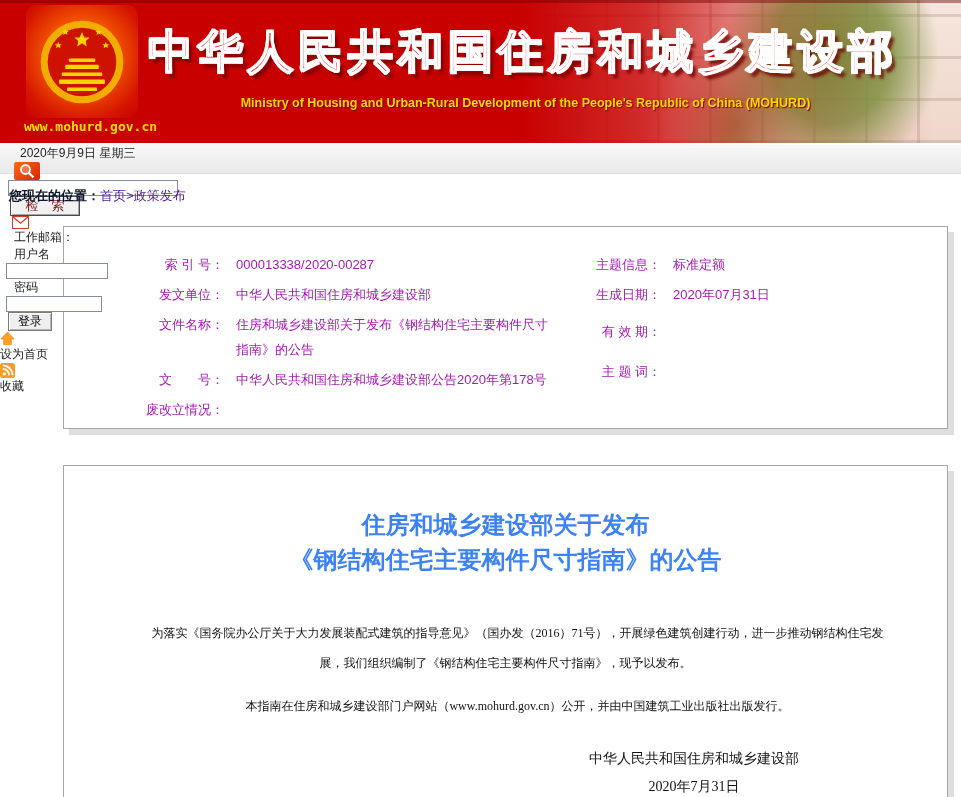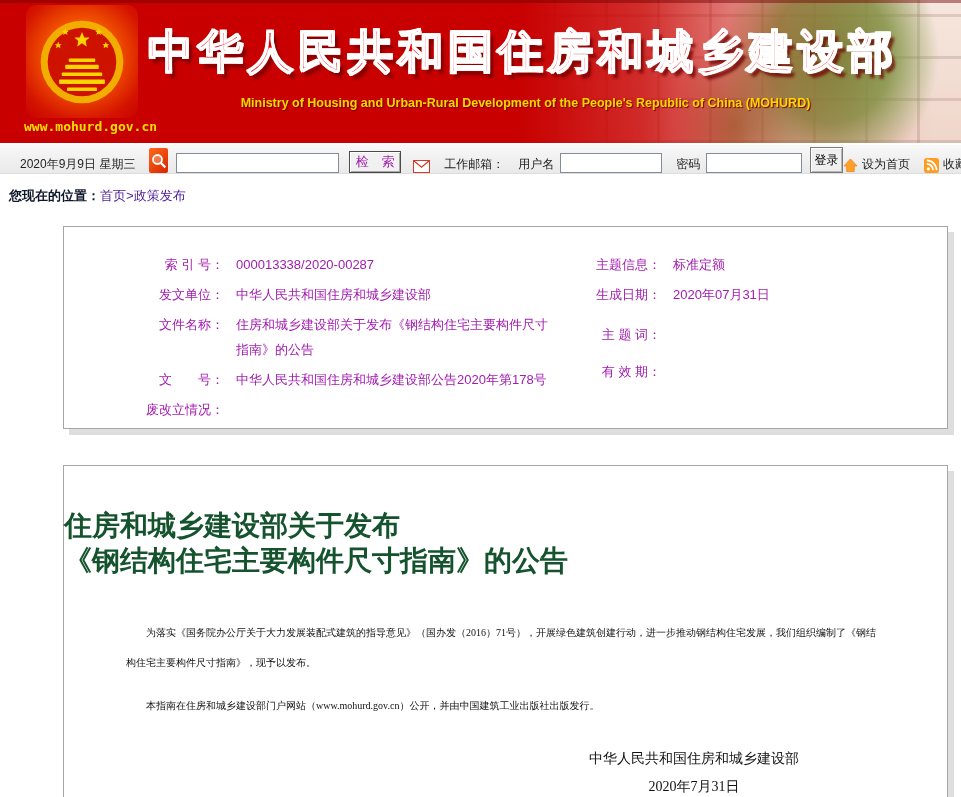--- a/index.html
+++ b/index.html
@@ -29,27 +29,27 @@
     font-size:45px; font-weight:bold; color:#e60000; letter-spacing:5px; white-space:nowrap;
     -webkit-text-stroke:1.5px #ffffff;
     text-shadow:-1px -1px 0 #fff, 1px -1px 0 #fff, -1px 1px 0 #fff, 1px 1px 0 #fff,
                 4px 5px 3px rgba(110,0,0,.8); }
   .site-subtitle { position:absolute; left:153px; top:96px; width:745px; text-align:center;
     font-size:12.5px; font-weight:bold; color:#ffd800; text-shadow:1px 1px 1px #7a0000; }
 
   
   .toolbar { width:961px; height:31px; background:linear-gradient(#f8f8f8,#e9e9e9);
     border-top:2px solid #fff; border-bottom:1px solid #ddd;
-    display:flex; align-items:flex-end; font-size:12px; color:#222; }
+    display:flex; align-items:flex-start; font-size:12px; color:#222;flex-direction:column; }
   .t-date { margin-left:20px; white-space:nowrap; }
   .search-icon-btn { margin-left:14px; width:26px; height:25px; border-radius:2px;
     background:linear-gradient(135deg,#ff6a1a,#d92400); display:flex; align-items:center; justify-content:center; cursor:pointer; }
   .tb-input { height:20px; border:1px solid #848b99; background:#fff; font-size:12px; padding:0 3px; }
   .inp-search { width:170px; margin-left:8px; }
-  .btn-search { margin-left:10px; width:70px; height:22px; background:#f1f1f1; color:#a21caf;
+  .btn-search { margin-left:10px; width:70px; height:22px; background:#f1f1f1; color:#7f1d1d;
     border:1px solid #4a4a4a; box-shadow:inset 1px 1px 0 #fff, inset -1px -1px 0 #a8a8a8;
     font-size:13px; cursor:pointer; font-family:Liberation Serif, serif; }
   .mail-icon { margin-left:12px; display:inline-flex; }
   .lbl { margin-left:14px; white-space:nowrap; }
   .inp-user { width:102px; margin-left:6px; }
   .lbl-pass { margin-left:14px; }
   .inp-pass { width:96px; margin-left:6px; }
   .btn-login { margin-left:8px; width:44px; height:26px; background:#efefef;
     border:1px solid #7a7a7a; box-shadow:inset 1px 1px 0 #fff, inset -1px -1px 0 #b5b5b5;
     font-size:12px; cursor:pointer; font-family:inherit; }
@@ -75,24 +75,24 @@
   .info-right { width:370px; }
   .info-row { display:flex; line-height:25px; margin-bottom:5px; }
   .info-lab { width:160px; text-align:right; white-space:pre; }
   .info-val { padding-left:12px; }
   .info-left .info-val { max-width:335px; }
   .info-right .info-lab { width:85px; }
   .gap1 { margin-top:12px; }
   .gap2 { margin-top:15px; }
 
   
-  .art-title { text-align:left; font-family:"Liberation Serif", serif; font-weight:bold;
-    font-size:28px; line-height:35px; color:#14532d; }
+  .art-title { text-align:center; font-family:"Liberation Serif", serif; font-weight:bold;
+    font-size:24px; line-height:35px; color:#3b82f6; }
   .art-body { margin-top:40px; padding:0 62px; font-family:"Liberation Serif", serif;
-    font-size:10px; color:#111; }
+    font-size:12px; color:#111;text-align:center; }
   .art-body p { text-indent:2em; line-height:30px; margin-bottom:13px; }
   .sign-block { margin:24px 128px 0 auto; width:250px; text-align:center;
     font-family:"Liberation Serif", serif; font-size:14px; color:#111; line-height:28px; }
 </style>
 </head>
 <body>
 
 <div class="header">
   <div class="header-photo"></div>
   <div class="header-red-fade"></div>
@@ -200,26 +200,26 @@
     </div>
     <div class="info-right">
       <div class="info-row">
         <span class="info-lab">主题信息：</span>
         <span class="info-val">标准定额</span>
       </div>
       <div class="info-row">
         <span class="info-lab">生成日期：</span>
         <span class="info-val">2020年07月31日</span>
       </div>
+      <div class="info-row gap1">
+        <span class="info-lab">有 效 期：</span>
+        <span class="info-val"></span>
+      </div>
       <div class="info-row gap2">
         <span class="info-lab">主 题 词：</span>
-        <span class="info-val"></span>
-      </div>
-      <div class="info-row gap1">
-        <span class="info-lab">有 效 期：</span>
         <span class="info-val"></span>
       </div>
     </div>
   </div>
 </div>
 
 <div class="panel panel-article">
   <div class="art-title">
     <div>住房和城乡建设部关于发布</div>
     <div>《钢结构住宅主要构件尺寸指南》的公告</div>

